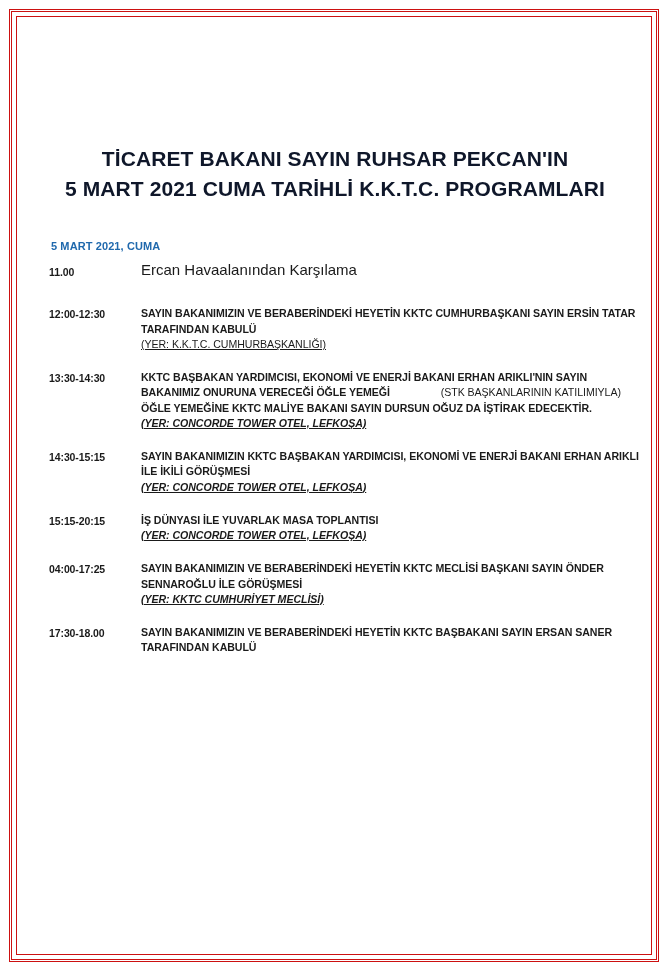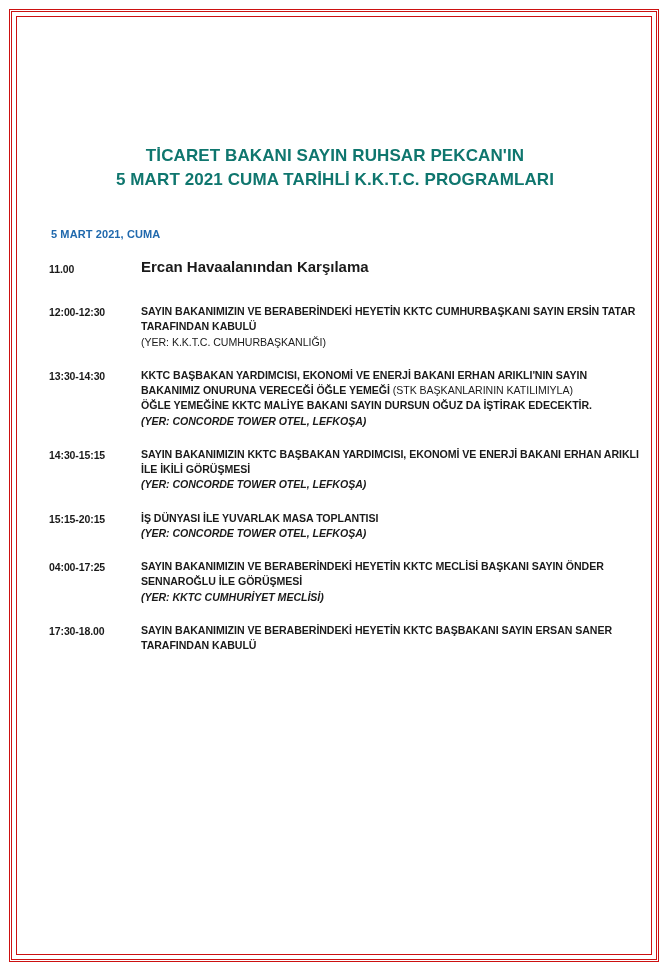--- a/index.html
+++ b/index.html
@@ -44,41 +44,41 @@
     top: 0;
     width: 670px;
     height: 973px;
     box-sizing: border-box;
     padding: 0 30px;
   }
 
   .title-block {
     margin-top: 144px;
     text-align: center;
-    color: #0f766e;
-    font-weight: bold;
-    font-size: 17px;
+    color: #0f172a;
+    font-weight: bold;
+    font-size: 21px;
     line-height: 1.42;
     letter-spacing: 0.1px;
   }
   .title-line { display: block; }
 
   .date-heading {
     margin-top: 36px;
     margin-left: 21px;
     font-size: 11px;
     font-weight: bold;
     color: #2069AD;
     display: inline-block;
     letter-spacing: 0.1px;
   }
 
   
   .schedule {
-    margin-top: 16px;
+    margin-top: 7px;
   }
 
   .entry {
     display: flex;
     align-items: flex-start;
     margin-left: 19px;
     margin-bottom: 18px;
   }
   .entry.first-entry {
     margin-bottom: 26px;
@@ -96,43 +96,45 @@
     flex: 1 1 auto;
     font-size: 10.6px;
     line-height: 1.44;
   }
   .entry-desc {
     font-weight: bold;
     letter-spacing: -0.05px;
   }
   .entry-desc .regular {
     font-weight: normal;
+    padding-left: 48px;
   }
   .entry-venue {
     font-style: italic;
     font-weight: bold;
     letter-spacing: -0.05px;
+    text-decoration: underline;
   }
   .entry-venue.plain {
     font-style: normal;
     font-weight: normal;
   }
 
   
   .entry.first-entry .entry-time {
     font-size: 10.5px;
     padding-top: 4px;
   }
   .entry.first-entry .entry-body {
     font-size: 15px;
     font-weight: normal;
     line-height: 1.25;
   }
   .entry.first-entry .entry-desc {
-    font-weight: bold;
+    font-weight: normal;
     letter-spacing: 0;
   }
 
   .closing-line {
     margin-left: 19px;
     margin-top: 12px;
     font-size: 10.6px;
     font-weight: bold;
     letter-spacing: -0.05px;
   }

